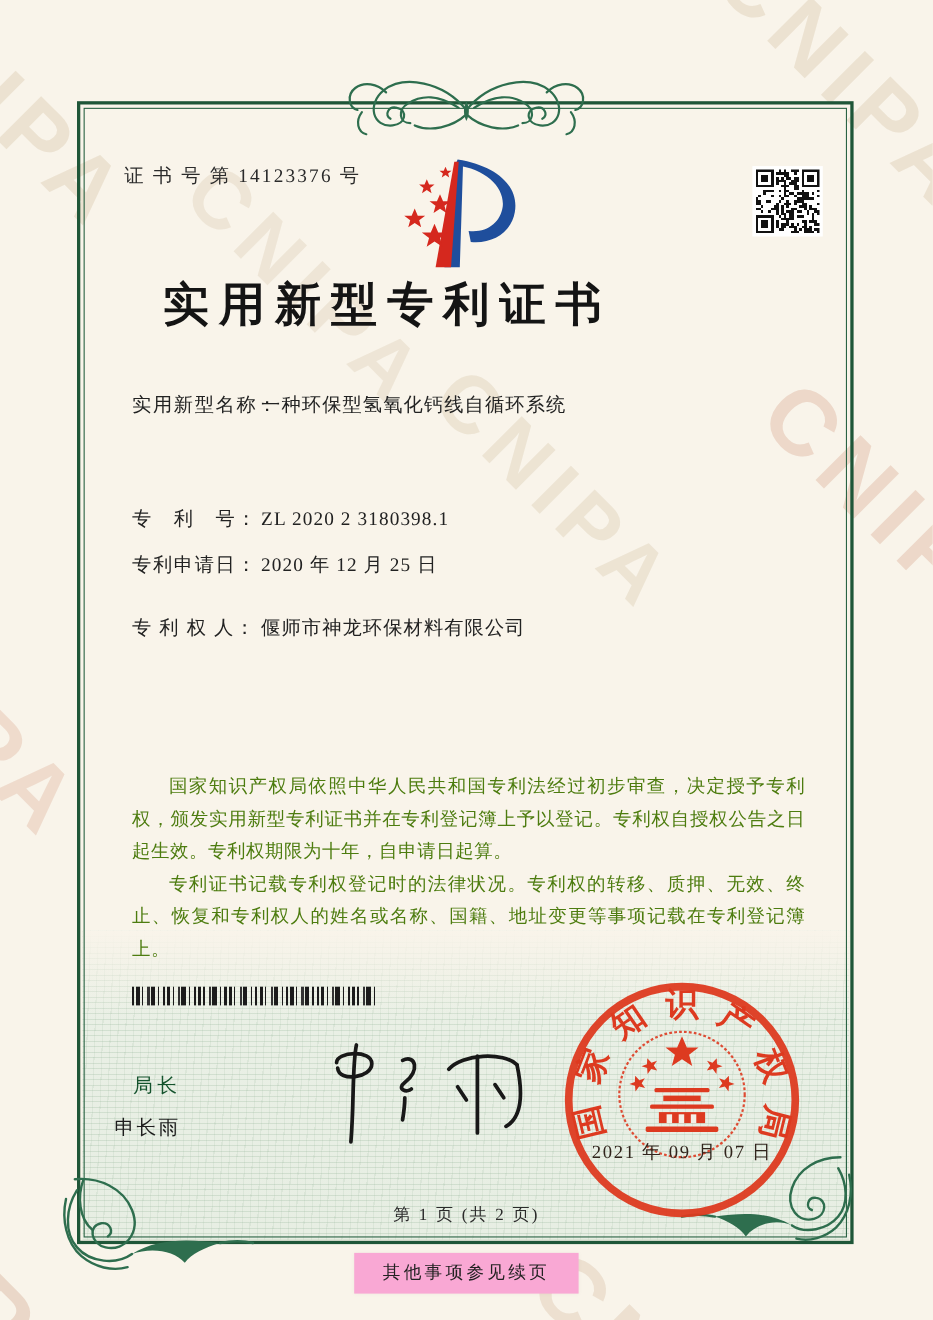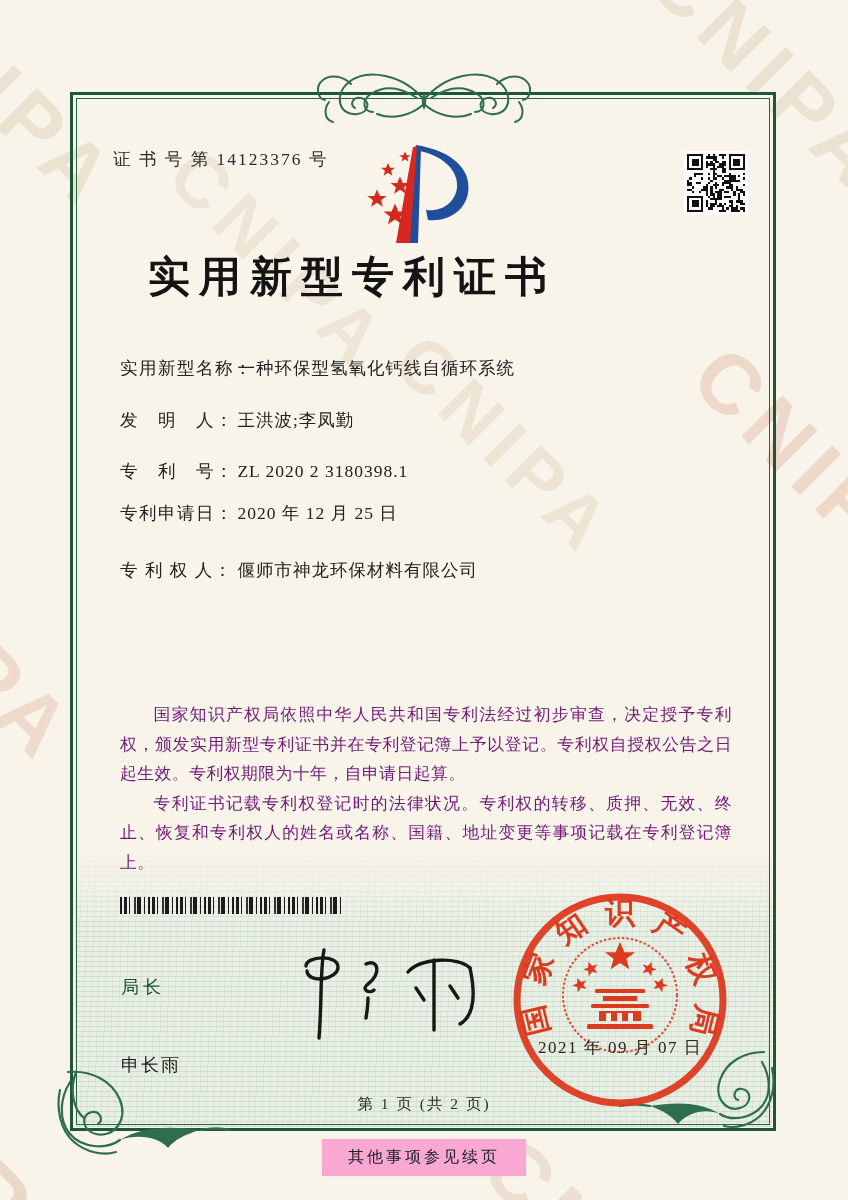--- a/index.html
+++ b/index.html
@@ -32,34 +32,34 @@
   .title { position:absolute; left:0; top:249px; width:704px; text-align:center; font-size:42px;
            font-weight:bold; color:#141414; letter-spacing:9px; z-index:2; }
 
   .field-row { position:absolute; left:120px; width:640px; font-size:17.5px; color:#222; z-index:2; white-space:nowrap; }
   .field-row .lbl { display:inline-block; width:113px; letter-spacing:1.5px; }
   .field-row .val { letter-spacing:1px; }
   .grant-right { position:absolute; left:335px; }
   .grant-right .lbl { width:113px; }
 
   .body-text { position:absolute; left:120px; top:700px; width:612px; font-size:16.8px;
-               line-height:29.5px; color:#701a75; text-align:justify; z-index:2; }
+               line-height:29.5px; color:#4d7c0f; text-align:justify; z-index:2; }
   .body-text p { text-indent:2em; letter-spacing:0.5px; }
 
   .barcode { position:absolute; left:120px; top:897px; width:223px; height:17px; z-index:2;
     background:repeating-linear-gradient(90deg,
       #1b1b1b 0 2px, transparent 2px 4px,
       #1b1b1b 4px 7px, transparent 7px 9px,
       #1b1b1b 9px 10px, transparent 10px 14px,
       #333 14px 16px, transparent 16px 17px,
       #1b1b1b 17px 21px, transparent 21px 24px,
       #1b1b1b 24px 25px, transparent 25px 28px); }
 
   .signer-title { position:absolute; left:121px; top:975px; font-size:18px; color:#14532d; letter-spacing:4px; z-index:2; }
-  .signer-name  { position:absolute; left:121px; top:1013px; font-size:18px; color:#1d1d1d; letter-spacing:2px; z-index:2;margin-top:40px; }
+  .signer-name  { position:absolute; left:104px; top:1013px; font-size:18px; color:#1d1d1d; letter-spacing:2px; z-index:2; }
   .signature { position:absolute; left:262px; top:940px; z-index:2; }
 
   .seal { position:absolute; left:507px; top:887px; z-index:3; }
 
   .page-info { position:absolute; left:0; top:1094px; width:848px; text-align:center;
                font-size:15.5px; color:#2b2b2b; letter-spacing:2px; z-index:2; }
   .note-box { position:absolute; left:50%; transform:translateX(-50%); top:1139px;
               background:#f9a8d4; padding:8px 26px; font-size:16px; color:#222;
               letter-spacing:3px; z-index:2; box-shadow:0 0 4px rgba(0,0,0,0.04); }
 
@@ -345,24 +345,20 @@
         </g>
     </g>
   </svg>
 
   <div class="title">实用新型专利证书</div>
 
   <div class="field-row" style="top:356px;">
     <span class="lbl">实用新型名称：</span>
     <span class="val">一种环保型氢氧化钙线自循环系统</span>
   </div>
-  <div class="field-row" style="top:408px;">
-    <span class="lbl">发　明　人：</span>
-    <span class="val">王洪波;李凤勤</span>
-  </div>
   <div class="field-row" style="top:459px;">
     <span class="lbl">专　利　号：</span>
     <span class="val">ZL 2020 2 3180398.1</span>
   </div>
   <div class="field-row" style="top:501px;">
     <span class="lbl">专利申请日：</span>
     <span class="val">2020 年 12 月 25 日</span>
   </div>
   <div class="field-row" style="top:558px;">
     <span class="lbl">专 利 权 人：</span>

